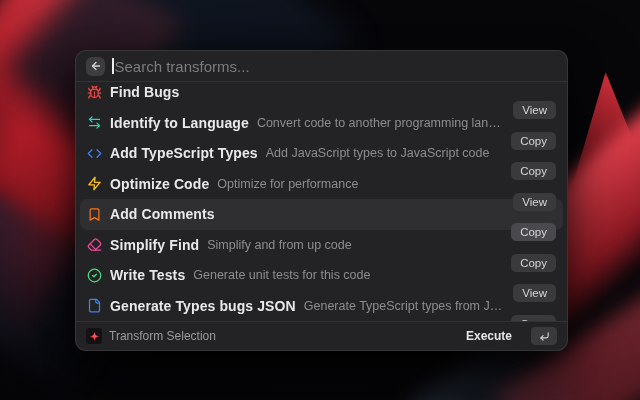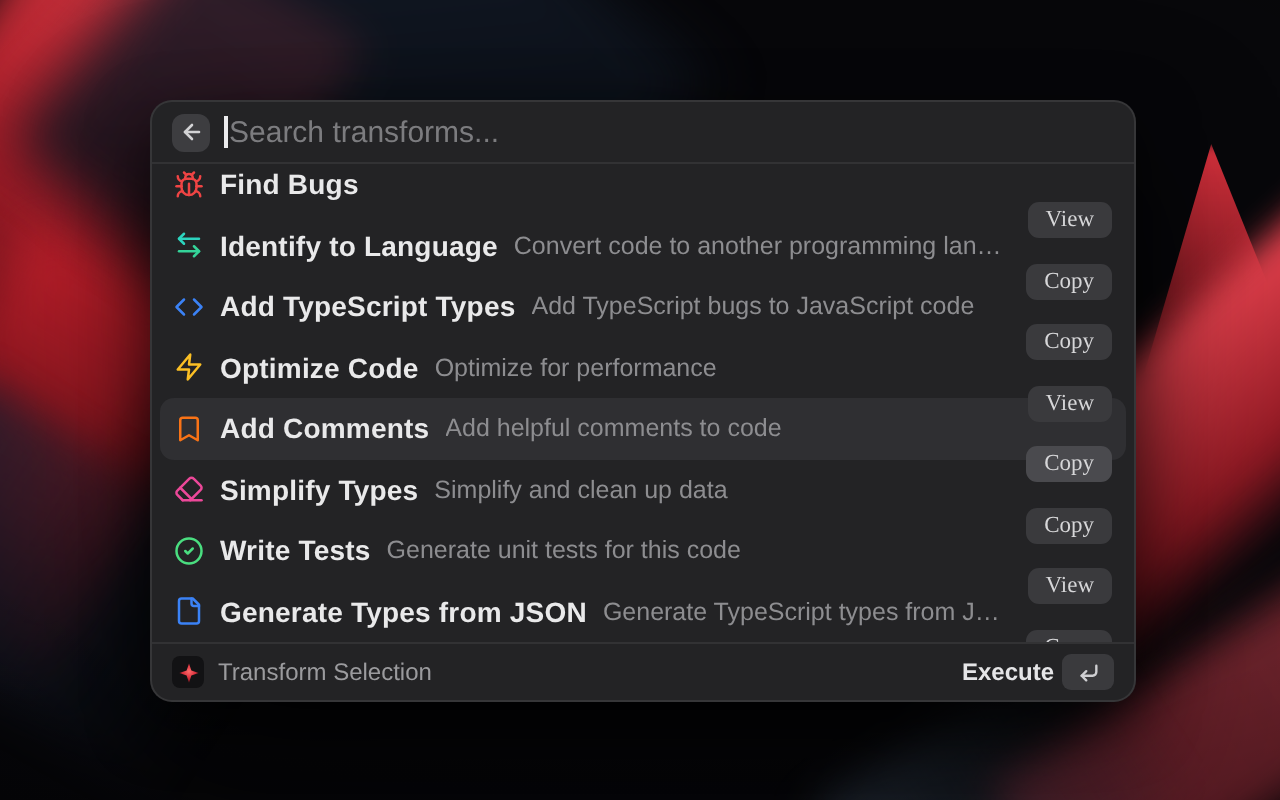--- a/index.html
+++ b/index.html
@@ -55,31 +55,31 @@
 
   .pal-list{flex:1;overflow:hidden;padding:0 4px;}
   .rows{margin-top:-5px;}
   .row{height:30.5px;display:flex;align-items:center;gap:8px;padding:0 7px;border-radius:7px;cursor:pointer;}
   .row.selected{background:var(--selected-row-bg);}
   .row-icon{flex:0 0 15px;height:15px;display:flex;align-items:center;}
   .row-icon svg{width:15px;height:15px;}
   .row-title{font-size:14px;font-weight:700;color:var(--title-color);white-space:nowrap;letter-spacing:.1px;}
   .row-sub{font-size:12.5px;color:var(--subtitle-color);white-space:nowrap;overflow:hidden;text-overflow:ellipsis;}
   .badge{margin-left:auto;flex:0 0 auto;background:var(--badge-bg);color:#d6d6d8;border:none;
-    font-family:Liberation Serif, serif;font-size:11.5px;font-weight:500;
+    font-family:Liberation Sans, sans-serif;font-size:11.5px;font-weight:500;
     padding:3px 9px;border-radius:5.5px;cursor:pointer;margin-top:36px;}
   .row.selected .badge{background:var(--badge-bg-selected);}
 
   .pal-footer{flex:0 0 29px;display:flex;align-items:center;gap:7px;padding:0 10px;
     border-top:1px solid var(--divider);text-align:center;}
   .app-icon{flex:0 0 16px;height:16px;border-radius:4px;background:#121214;
     display:flex;align-items:center;justify-content:center;}
   .app-icon svg{width:11px;height:11px;}
   .footer-label{font-size:12px;color:#9b9b9e;}
-  .footer-right{margin-left:auto;display:flex;align-items:center;gap:4px;}
+  .footer-right{margin-left:auto;display:flex;align-items:center;gap:19px;}
   .execute-label{font-size:12px;font-weight:700;color:#e5e5e7;}
   .key-badge{width:26px;height:18px;border-radius:4.5px;background:var(--badge-bg);border:none;
     display:flex;align-items:center;justify-content:center;color:#cfcfd2;cursor:pointer;}
   .key-badge svg{width:11px;height:11px;}
 </style>
 </head>
 <body>
 
 <div class="stage">
   <div class="wp wp-l1"></div>
@@ -148,74 +148,73 @@
     <button class="badge">Copy</button>
   </div>
           <div class="row">
     <span class="row-icon" style="color: rgb(59, 130, 246);">
               <svg viewBox="0 0 24 24" fill="none" stroke="currentColor" stroke-width="2" stroke-linecap="round" stroke-linejoin="round">
                 <polyline points="16 18 22 12 16 6"></polyline>
                 <polyline points="8 6 2 12 8 18"></polyline>
               </svg>
             </span>
     <span class="row-title">Add TypeScript Types</span>
-    <span class="row-sub">Add TypeScript bugs to JavaScript code</span>
+    <span class="row-sub">Add JavaScript types to JavaScript code</span>
     <button class="badge">Copy</button>
   </div>
           <div class="row">
     <span class="row-icon" style="color: rgb(251, 191, 36);">
               <svg viewBox="0 0 24 24" fill="none" stroke="currentColor" stroke-width="2" stroke-linecap="round" stroke-linejoin="round">
                 <path d="M13 2 3 14h9l-1 8 10-12h-9l1-8z"></path>
               </svg>
             </span>
     <span class="row-title">Optimize Code</span>
     <span class="row-sub">Optimize for performance</span>
     <button class="badge">View</button>
   </div>
           <div class="row selected">
     <span class="row-icon" style="color: rgb(249, 115, 22);">
               <svg viewBox="0 0 24 24" fill="none" stroke="currentColor" stroke-width="2" stroke-linecap="round" stroke-linejoin="round">
                 <path d="m19 21-7-4-7 4V5a2 2 0 0 1 2-2h10a2 2 0 0 1 2 2v16z"></path>
               </svg>
             </span>
     <span class="row-title">Add Comments</span>
-    <span class="row-sub">Add helpful comments to code</span>
     <button class="badge">Copy</button>
   </div>
           <div class="row">
     <span class="row-icon" style="color: rgb(236, 72, 153);">
               <svg viewBox="0 0 24 24" fill="none" stroke="currentColor" stroke-width="2" stroke-linecap="round" stroke-linejoin="round">
                 <path d="m7 21-4.3-4.3c-1-1-1-2.5 0-3.4l9.6-9.6c1-1 2.5-1 3.4 0l5.6 5.6c1 1 1 2.5 0 3.4L13 21"></path>
                 <path d="M22 21H7"></path>
                 <path d="m5 11 9 9"></path>
               </svg>
             </span>
-    <span class="row-title">Simplify Types</span>
-    <span class="row-sub">Simplify and clean up data</span>
+    <span class="row-title">Simplify Find</span>
+    <span class="row-sub">Simplify and from up code</span>
     <button class="badge">Copy</button>
   </div>
           <div class="row">
     <span class="row-icon" style="color: rgb(74, 222, 128);">
               <svg viewBox="0 0 24 24" fill="none" stroke="currentColor" stroke-width="2" stroke-linecap="round" stroke-linejoin="round">
                 <circle cx="12" cy="12" r="10"></circle>
                 <path d="m9 12 2 2 4-4"></path>
               </svg>
             </span>
     <span class="row-title">Write Tests</span>
     <span class="row-sub">Generate unit tests for this code</span>
     <button class="badge">View</button>
   </div>
           <div class="row">
     <span class="row-icon" style="color: rgb(59, 130, 246);">
               <svg viewBox="0 0 24 24" fill="none" stroke="currentColor" stroke-width="2" stroke-linecap="round" stroke-linejoin="round">
                 <path d="M15 2H6a2 2 0 0 0-2 2v16a2 2 0 0 0 2 2h12a2 2 0 0 0 2-2V7Z"></path>
                 <path d="M14 2v4a2 2 0 0 0 2 2h4"></path>
               </svg>
             </span>
-    <span class="row-title">Generate Types from JSON</span>
+    <span class="row-title">Generate Types bugs JSON</span>
     <span class="row-sub">Generate TypeScript types from JSON data</span>
     <button class="badge">Copy</button>
   </div>
         </div>
     </div>
 
     <div class="pal-footer">
       <div class="app-icon">
         <svg viewBox="0 0 24 24">
           <defs>

